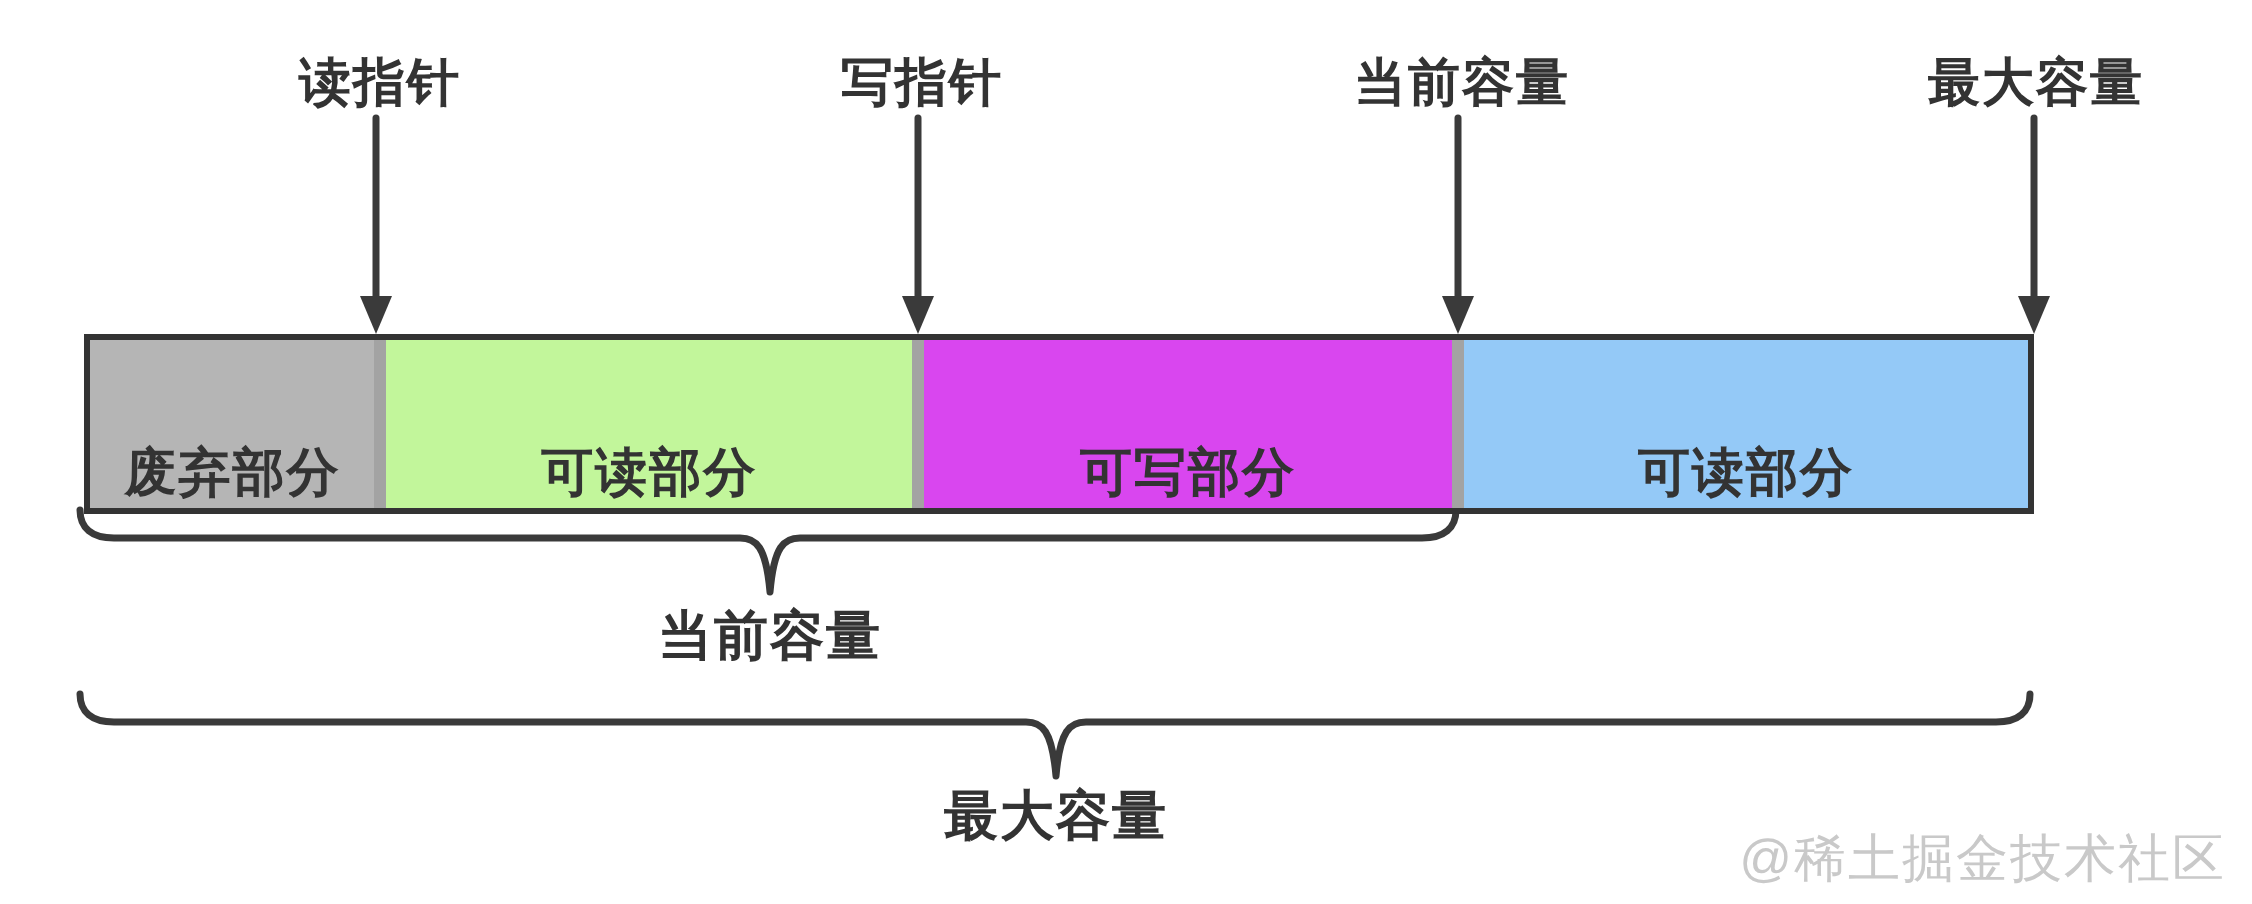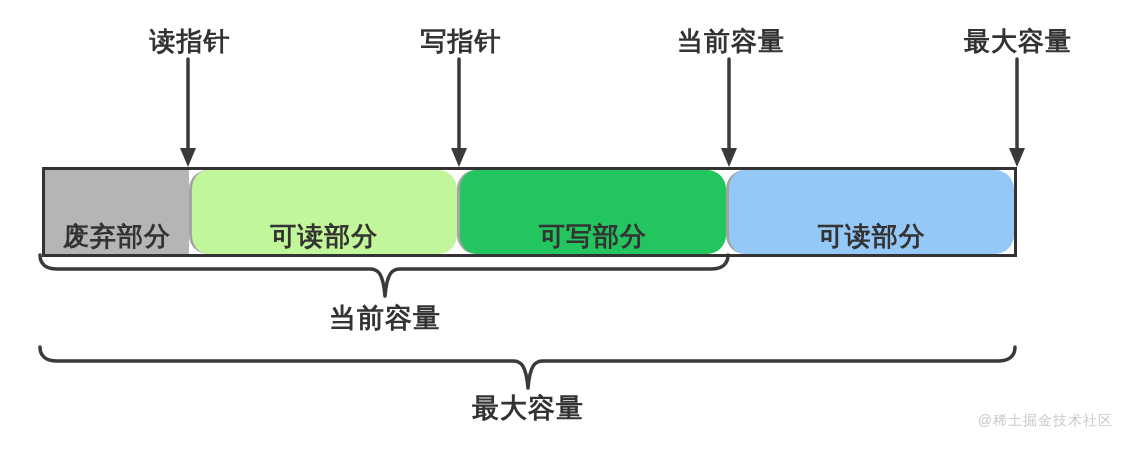--- a/index.html
+++ b/index.html
@@ -39,21 +39,21 @@
     display: flex;
     align-items: flex-end;
     justify-content: center;
     font-size: 26px;
     font-weight: bold;
     color: #333333;
     letter-spacing: 1px;
     box-sizing: border-box;
     min-width: 0;
   }
-  .seg + .seg { border-left: 3px solid #a3a3a3; border-radius: 19px; }
+  .seg + .seg { border-left: 6px solid #a3a3a3; }
 
   
   .overlay {
     position: absolute;
     left: 0; top: 0;
     width: 1126px; height: 452px;
     pointer-events: none;
   }
   .overlay line, .overlay path {
     stroke: #3a3a3a;
@@ -74,21 +74,21 @@
     white-space: nowrap;
     letter-spacing: 1px;
   }
   .brace-label.current { left: 385px; top: 300px; }
   .brace-label.max     { left: 528px; top: 390px; }
 
   .watermark {
     position: absolute;
     right: 13px;
     top: 412px;
-    font-size: 14px;
+    font-size: 26px;
     color: #c9c9c9;
     letter-spacing: 1px;
     white-space: nowrap;
   }
 </style>
 </head>
 <body>
 
 <div class="canvas">
 
@@ -133,21 +133,21 @@
              C 1009 361, 1015 356, 1015 347"></path>
   </svg>
 
   <div class="bar">
     <div class="seg" style="flex: 146 1 0%; background-color: rgb(181, 181, 181);">
       <span>废弃部分</span>
     </div>
     <div class="seg" style="flex: 269 1 0%; background-color: rgb(194, 246, 155);">
       <span>可读部分</span>
     </div>
-    <div class="seg" style="flex: 271 1 0%; background-color: #22c55e;">
+    <div class="seg" style="flex: 271 1 0%; background-color: #d946ef;">
       <span>可写部分</span>
     </div>
     <div class="seg" style="flex: 289 1 0%; background-color: rgb(148, 201, 247);">
       <span>可读部分</span>
     </div>
   </div>
 
   <div class="brace-label current">当前容量</div>
   <div class="brace-label max">最大容量</div>
 

